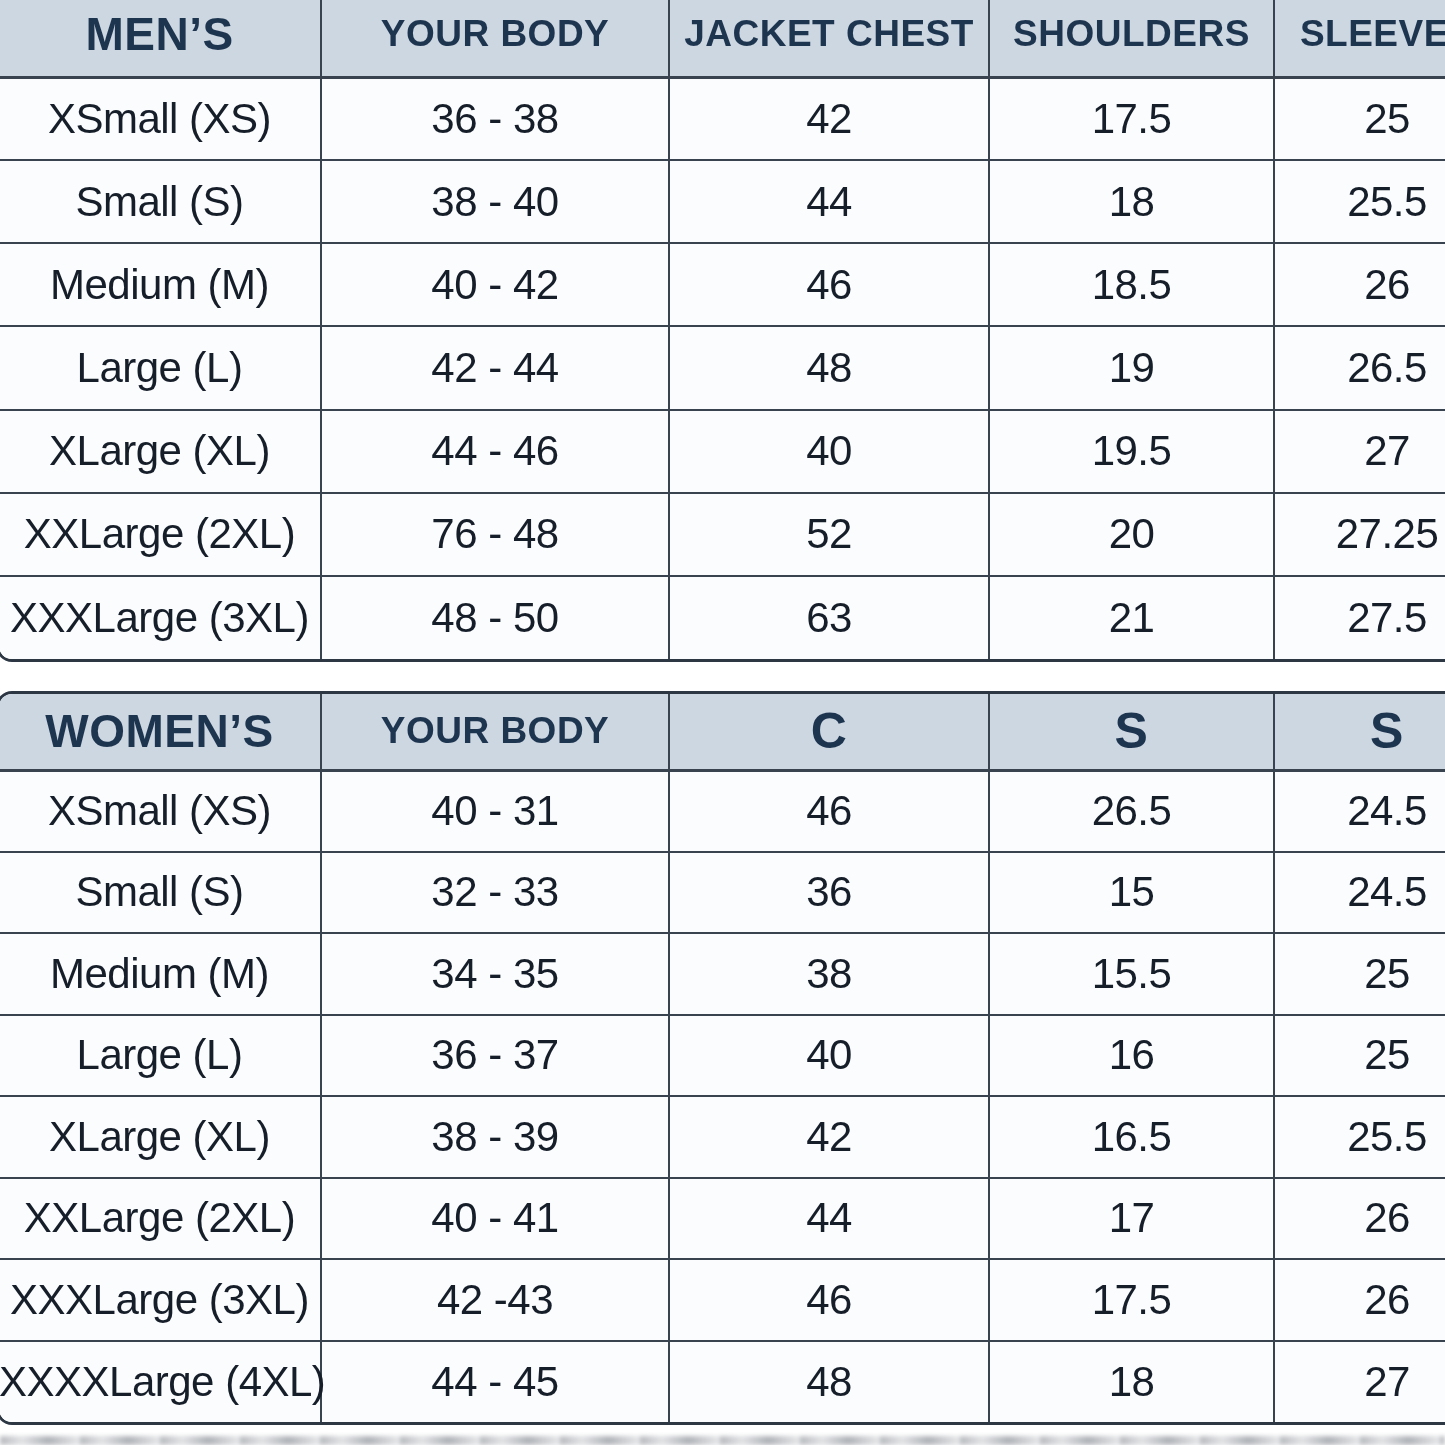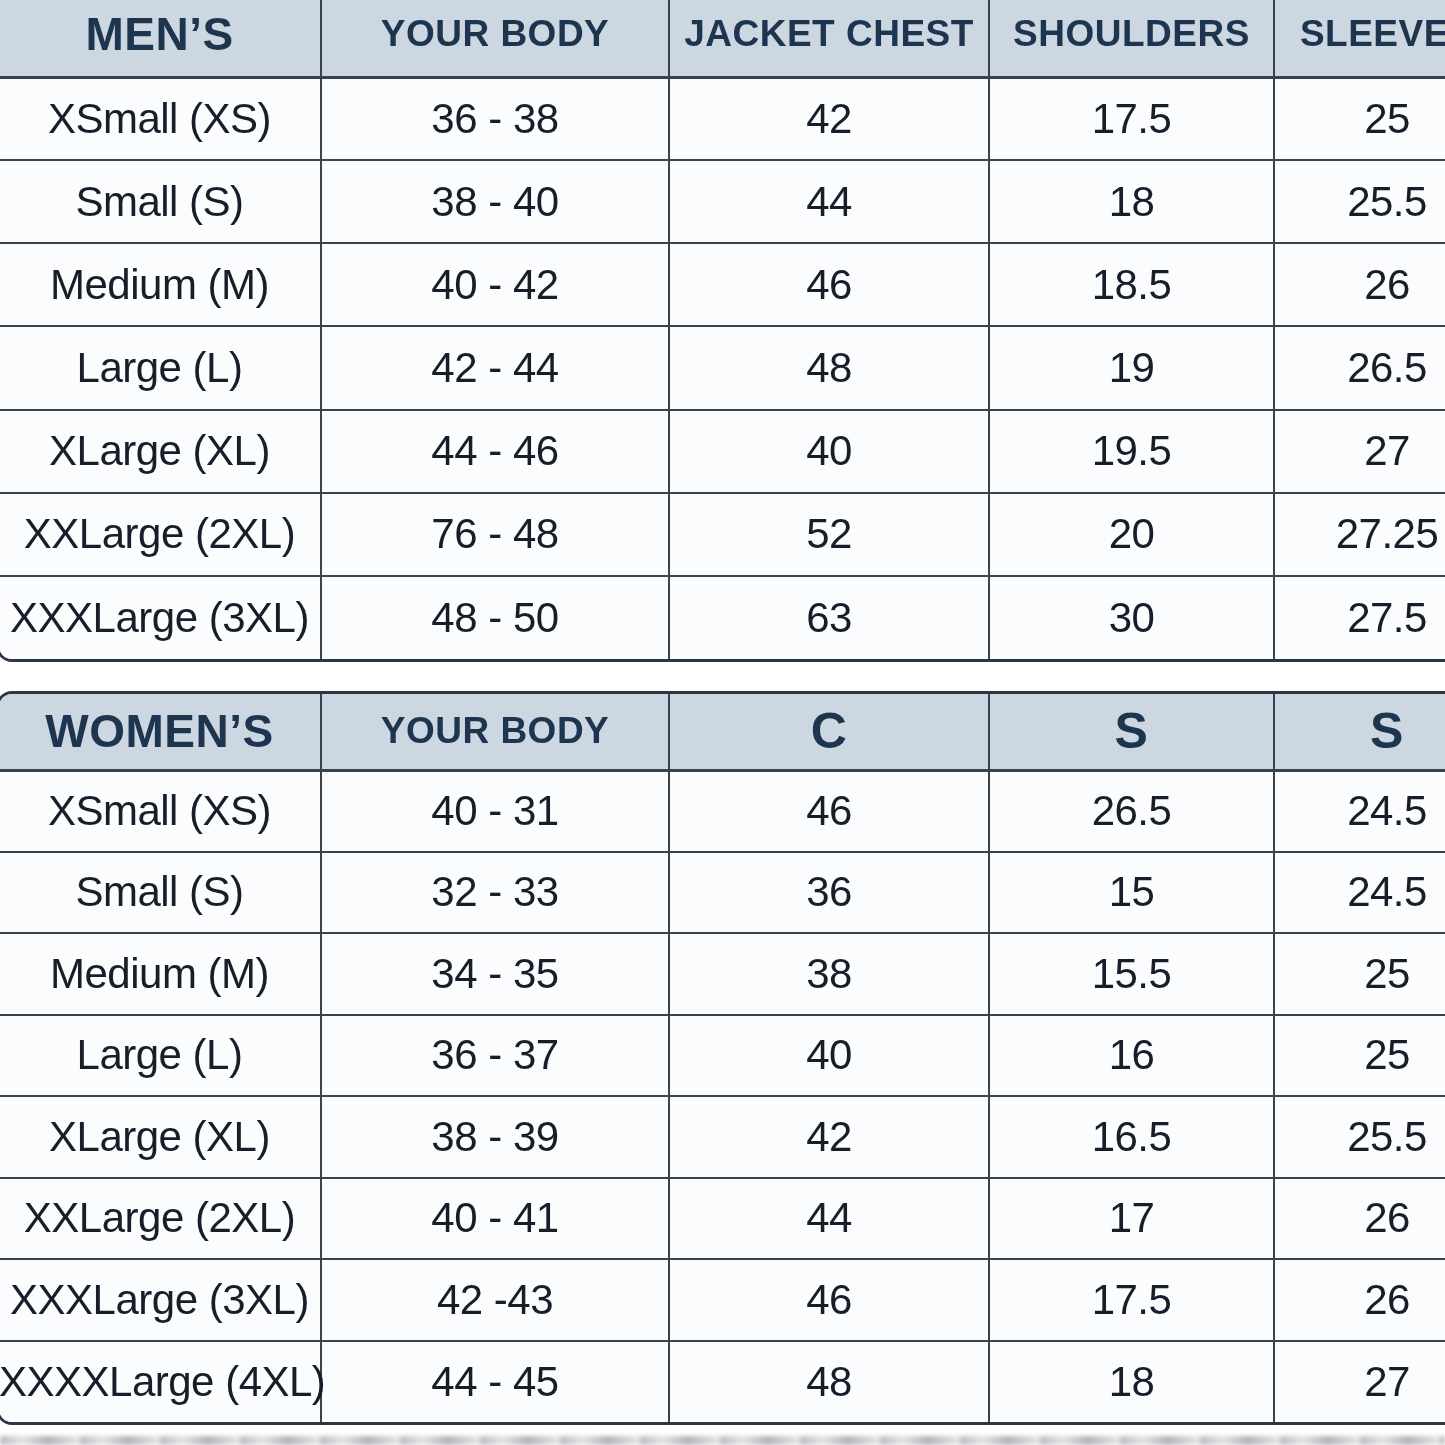--- a/index.html
+++ b/index.html
@@ -144,21 +144,21 @@
           <td>XXLarge (2XL)</td>
           <td>76 - 48</td>
           <td>52</td>
           <td>20</td>
           <td>27.25</td>
         </tr>
         <tr>
           <td>XXXLarge (3XL)</td>
           <td>48 - 50</td>
           <td>63</td>
-          <td>30</td>
+          <td>21</td>
           <td>27.5</td>
         </tr>
       </tbody>
   </table>
 </div>
 
 <div id="womens-wrap" class="table-wrap">
   <table class="size-table">
     <colgroup>
       <col class="c1">

